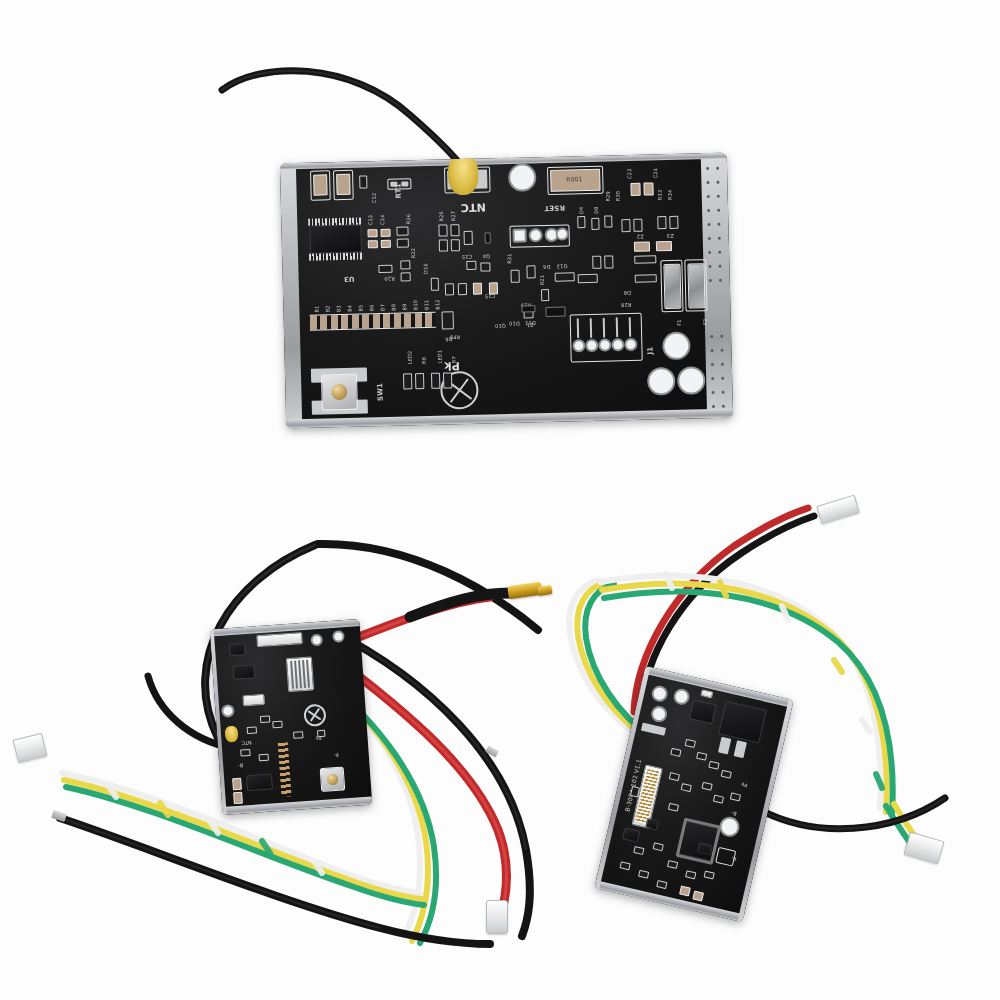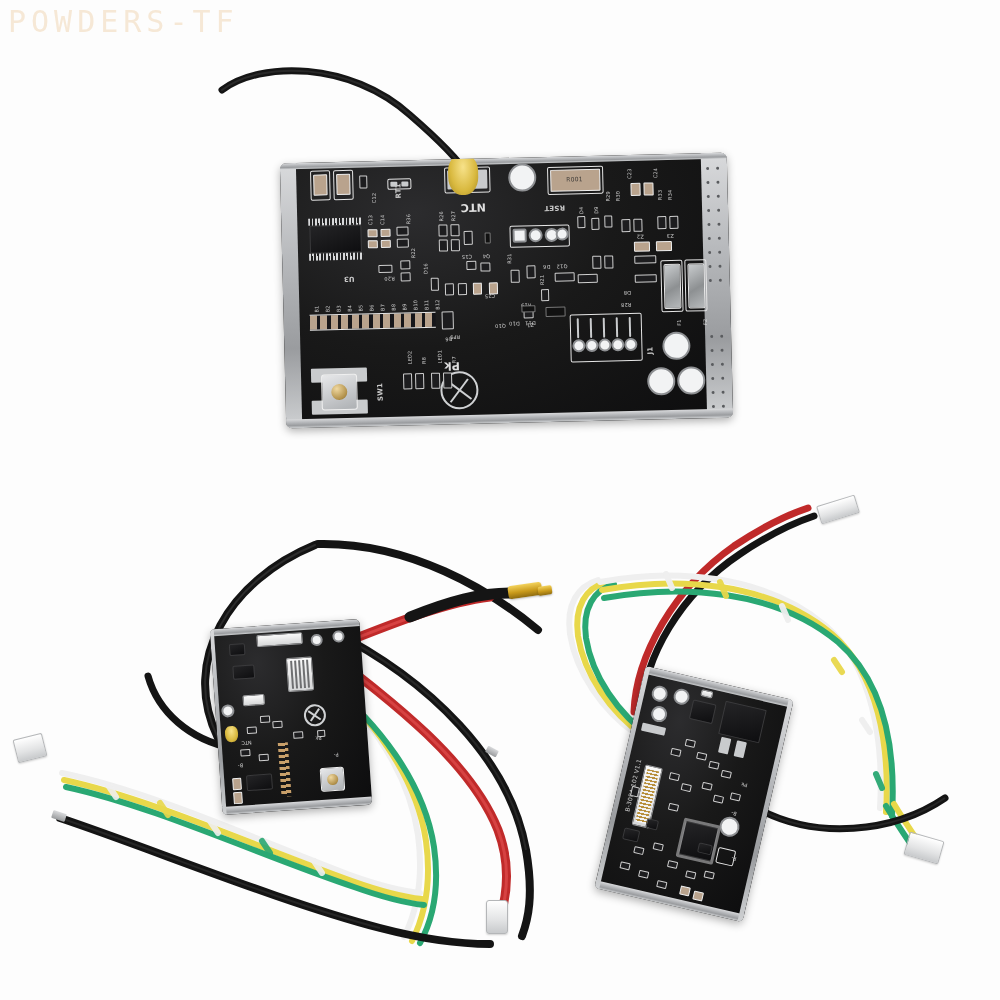--- a/index.html
+++ b/index.html
@@ -76,21 +76,20 @@
   .conn-housing{position:absolute;background:linear-gradient(180deg,#ffffff,#e2e3e4 60%,#c8cacc);border:1px solid #b4b6b8;box-sizing:border-box;border-radius:2px;box-shadow:0 1px 2px rgba(0,0,0,.18);}
   .bullet{position:absolute;background:linear-gradient(180deg,#f3d25b,#c99a1b 55%,#8f6c10);border-radius:2px;box-shadow:0 1px 2px rgba(0,0,0,.25);}
   .glue{position:absolute;background:radial-gradient(ellipse at 50% 30%,#f7e28a,#d9b93f 60%,#a98c25);border-radius:40% 40% 45% 45%;}
   .tinned{position:absolute;background:linear-gradient(180deg,#d8d9db,#9a9c9e);border-radius:1px;}
 </style>
 </head>
 <body>
 
 <div id="stage">
 
-  <div id="watermark">POWDERS-TF</div>
 
   <svg class="wiresvg" style="left:200px;top:55px;width:300px;height:130px;">
     <path d="M22,35 C 60,6 150,6 210,60 C 240,86 258,104 268,120" stroke="#151515" stroke-width="7" fill="none" stroke-linecap="round"></path>
     <path d="M22,35 C 60,6 150,6 210,60 C 240,86 258,104 268,120" stroke="#3a3a3a" stroke-width="2" fill="none" stroke-linecap="round" opacity=".55"></path>
   </svg>
 
   <div class="board" style="left:283px;top:158px;width:447px;height:265px;transform:rotate(-1.4deg);">
     <div class="pcb-body">
 
       <div class="rail rail-v" style="left:0;width:16px;"></div>

